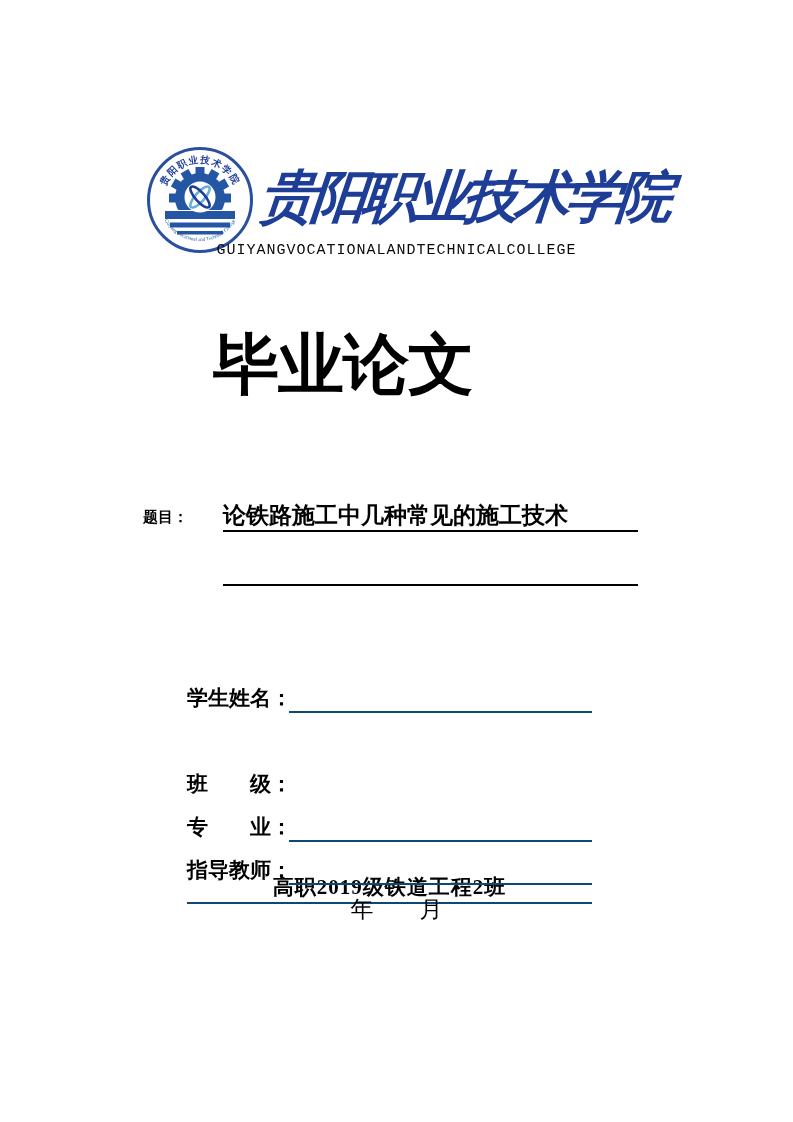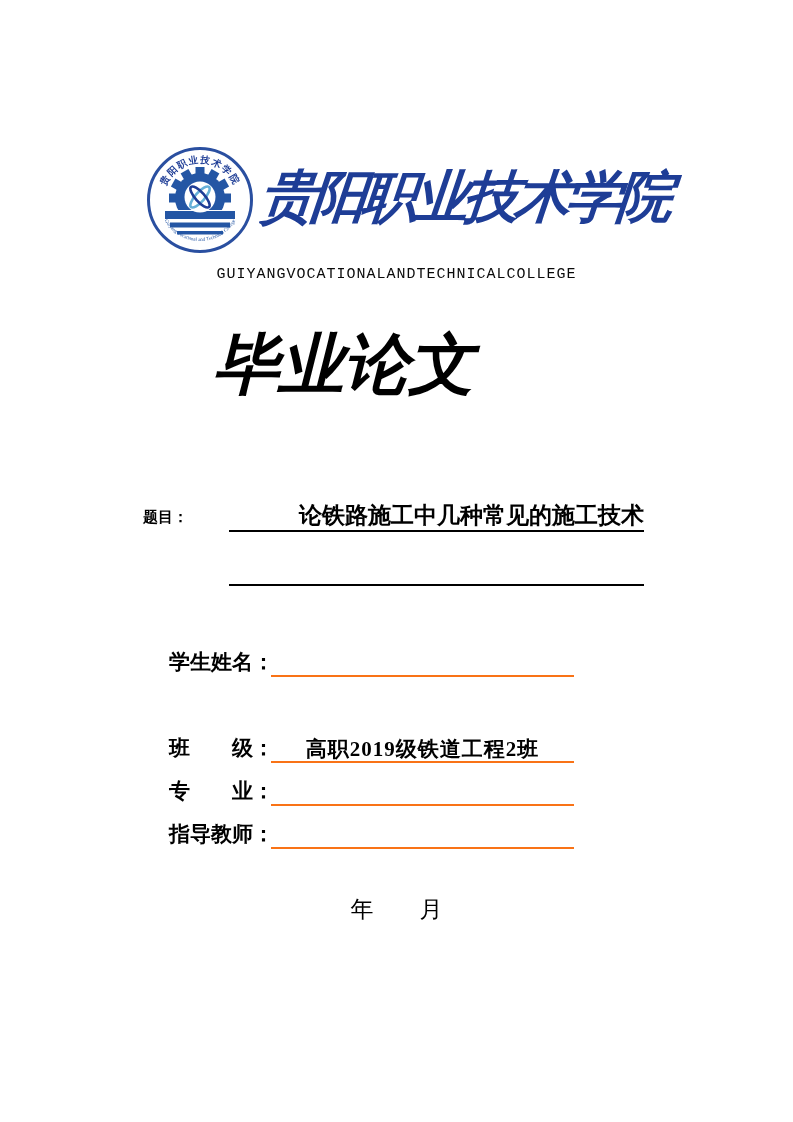--- a/index.html
+++ b/index.html
@@ -13,53 +13,53 @@
   .seal { position:absolute; left:146px; top:146px; width:108px; height:108px; }
   .calligraphy {
     position:absolute; left:256px; top:152px; width:416px; height:90px;
     font-family:"DejaVu Sans",sans-serif; font-weight:bold; font-style:italic;
     font-size:56px; line-height:90px; letter-spacing:-5px; white-space:nowrap;
     color:#1e3d96; transform:skewX(-5deg); text-align:center;
   }
   .english-name {
     position:absolute; left:0; top:242px; width:793px; text-align:center;
     font-family:"Liberation Mono","DejaVu Sans Mono",monospace;
-    font-size:15px; letter-spacing:1px; color:#0a0a0a; white-space:nowrap;margin-top:24px;
+    font-size:15px; letter-spacing:1px; color:#0a0a0a; white-space:nowrap;
   }
   
   .main-title {
     position:absolute; left:0; top:320px; width:686px; text-align:center;
-    font-size:66px; line-height:90px; font-weight:bold; letter-spacing:-1px;font-style:italic;
+    font-size:66px; line-height:90px; font-weight:bold; letter-spacing:-1px;
   }
   
   .topic-label {
     position:absolute; left:143px; top:501px; font-size:15px; line-height:32px;
     font-weight:bold; white-space:nowrap;
   }
   .topic-line {
-    position:absolute; left:229px; width:415px; height:32px;
-    border-bottom:2px solid #000; text-align:right;
+    position:absolute; left:223px; width:415px; height:32px;
+    border-bottom:2px solid #000; text-align:left;
     font-size:23px; line-height:32px; font-weight:bold; white-space:nowrap;
   }
   .topic-line.l1 { top:500px; }
   .topic-line.l2 { top:554px; }
   
   .field-row {
-    position:absolute; left:169px; width:405px; height:29px; display:flex;
+    position:absolute; left:187px; width:405px; height:29px; display:flex;margin-top:36px;
   }
   .field-row .field-label {
     width:102px; flex:0 0 102px; font-size:21px; line-height:29px;
     font-weight:bold; white-space:nowrap;
   }
   .field-row .field-line {
-    flex:1; border-bottom:2px solid #f97316; text-align:center;
+    flex:1; border-bottom:2px solid #0c4a6e; text-align:center;
     font-size:21px; line-height:30px; font-weight:bold; letter-spacing:1px;
     white-space:nowrap;
   }
-  .row-0 { top:648px; } .row-1 { top:691px; } .row-2 { top:734px; }
+  .row-0 { top:648px; } .row-1 { top:691px; } .row-2 { top:734px;flex-direction:column; }
   .row-3 { top:777px; } .row-4 { top:820px; }
   
   .date-row {
     position:absolute; left:0; top:896px; width:793px; display:flex;
     justify-content:center; gap:46px; font-size:23px; line-height:28px;
   }
 </style>
 </head>
 <body>
 

